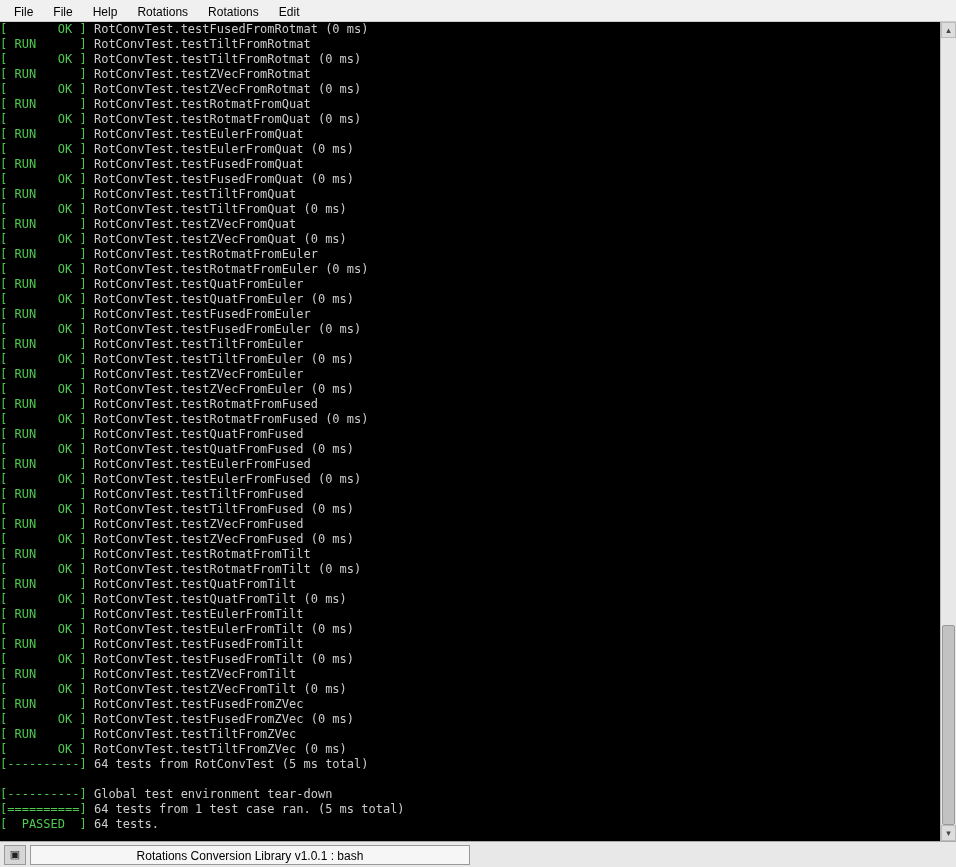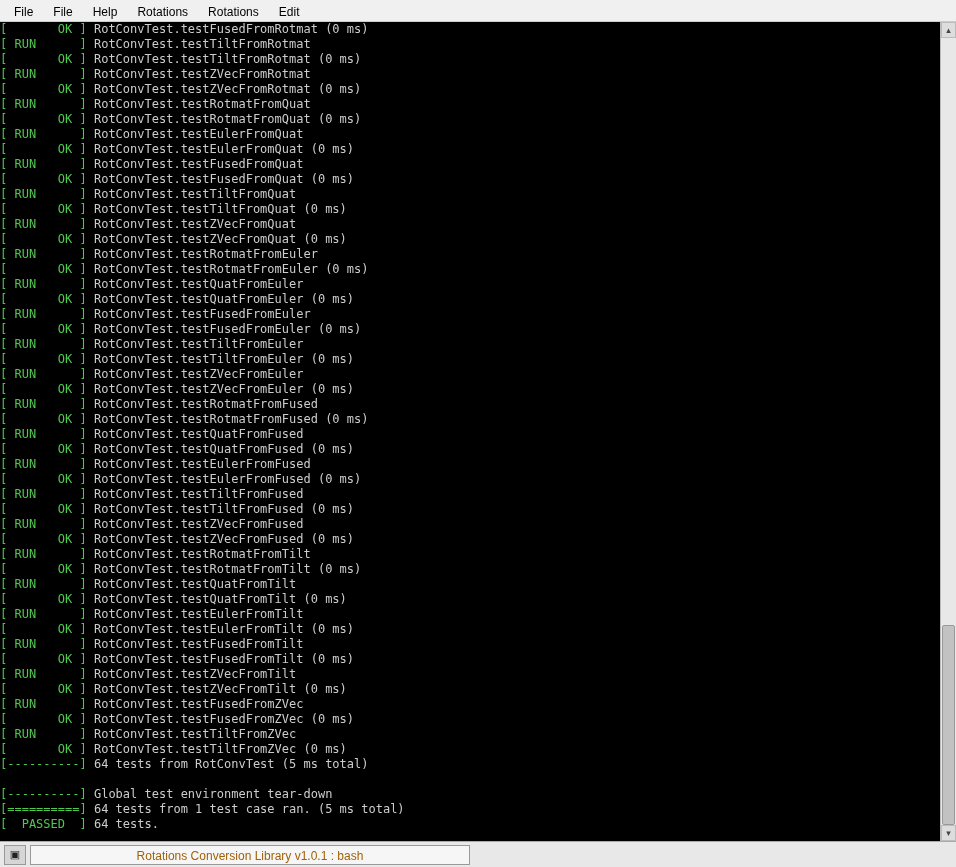--- a/index.html
+++ b/index.html
@@ -100,21 +100,21 @@
   color: #222;
   cursor: default;
 }
 .taskbar .task {
   flex: 0 0 440px;
   height: 20px;
   line-height: 20px;
   background: #f6f6f6;
   border: 1px solid #999;
   padding: 0 10px;
-  color: #a16207;
+  color: #000000;
   text-align: center;
   cursor: default;
 }
 </style>
 </head>
 <body>
 
 <div class="menubar" id="menubar">
     <div class="menu-item">File</div>
     <div class="menu-item">File</div>

